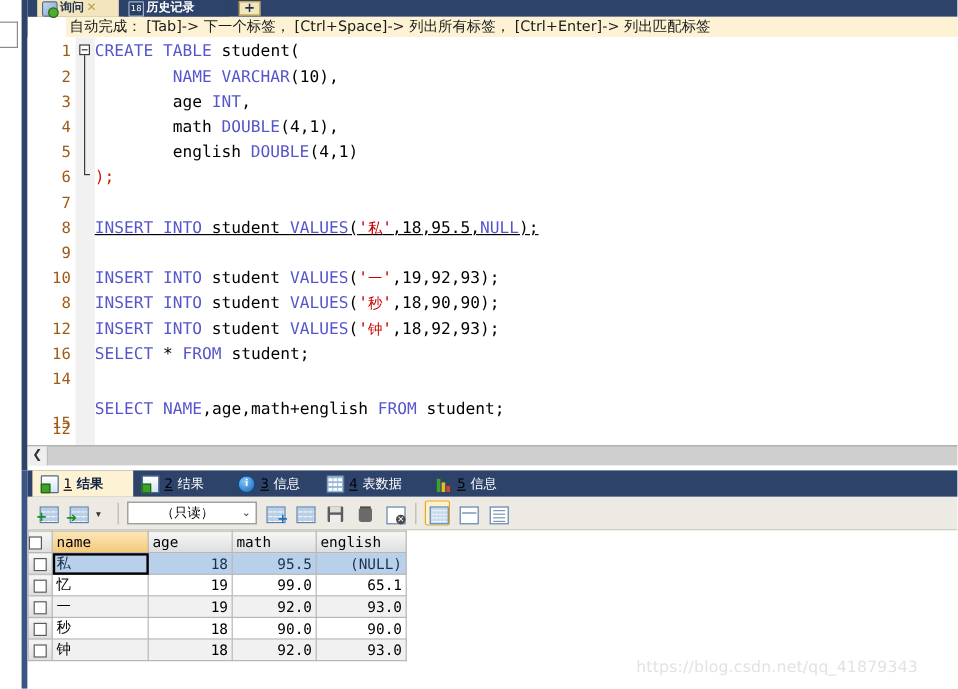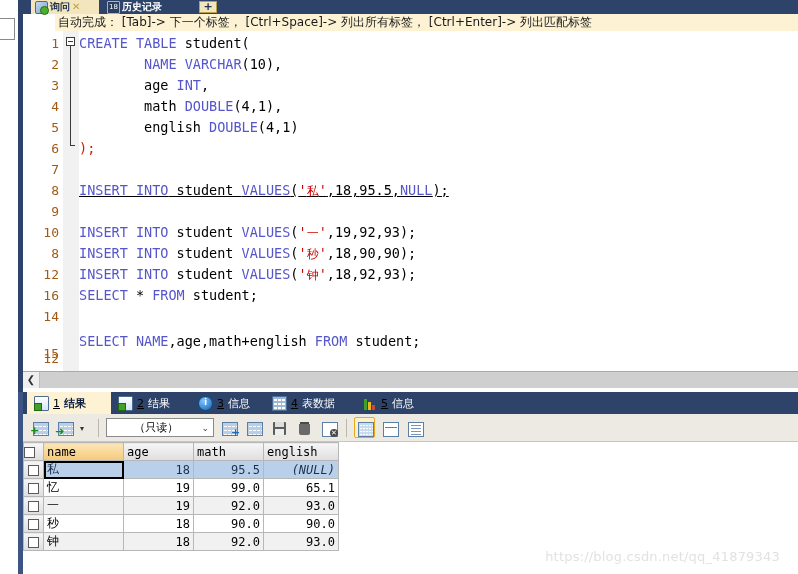--- a/index.html
+++ b/index.html
@@ -130,24 +130,24 @@
   .cb{display:inline-block;width:11px;height:11px;border:1.5px solid #5a5a5a;background:#fff;box-sizing:border-box;vertical-align:middle;}
   .c-name{width:80px;}
   .c-age{width:70px;text-align:right;}
   .c-math{width:70px;text-align:right;}
   .c-eng{width:75px;text-align:right;}
   tr.sel td{background:#b9d0ea;color:#1b3050;}
   tr.odd td{background:#ffffff;}
   tr.even td{background:#f1f1f1;}
   td.cbtd{background:linear-gradient(#f6f6f6,#dedede)!important;}
   td.namecell.selcell{outline:2px solid #000;outline-offset:-2px;}
-  .nullv{font-style:italic;}
+  .nullv{}
   .hanzi{font-family:"DejaVu Sans","Liberation Sans",sans-serif;font-size:12px;}
 
-  .watermark{position:absolute;right:18px;bottom:10px;color:#e2e2e2;font-size:13px;
+  .watermark{position:absolute;right:33px;bottom:10px;color:#e2e2e2;font-size:13px;
       font-family:"DejaVu Sans","Liberation Sans",sans-serif;letter-spacing:.2px;margin-left:25px;}
 </style>
 </head>
 <body>
 
 <div class="app">
 
   <div class="rail-white"></div>
   <div class="rail-box"></div>
   <div class="left-rail"></div>

